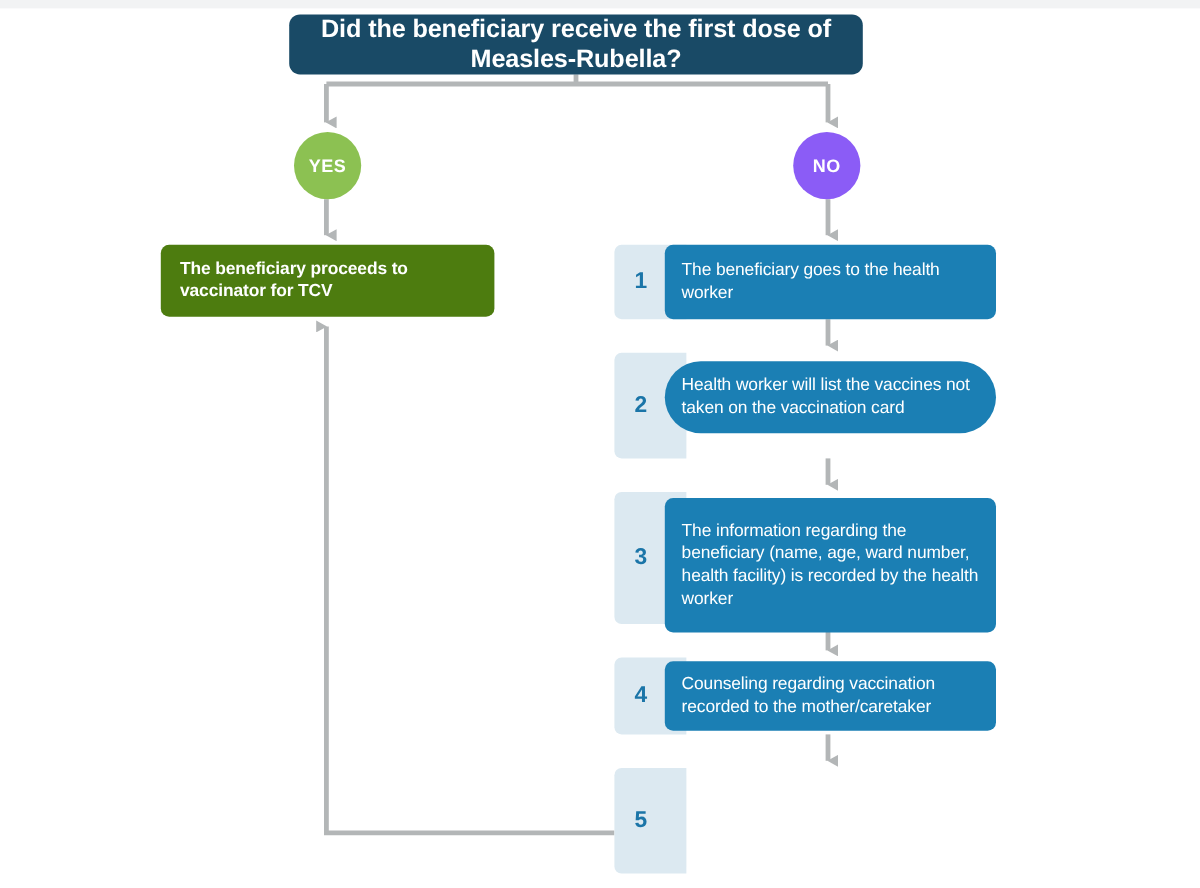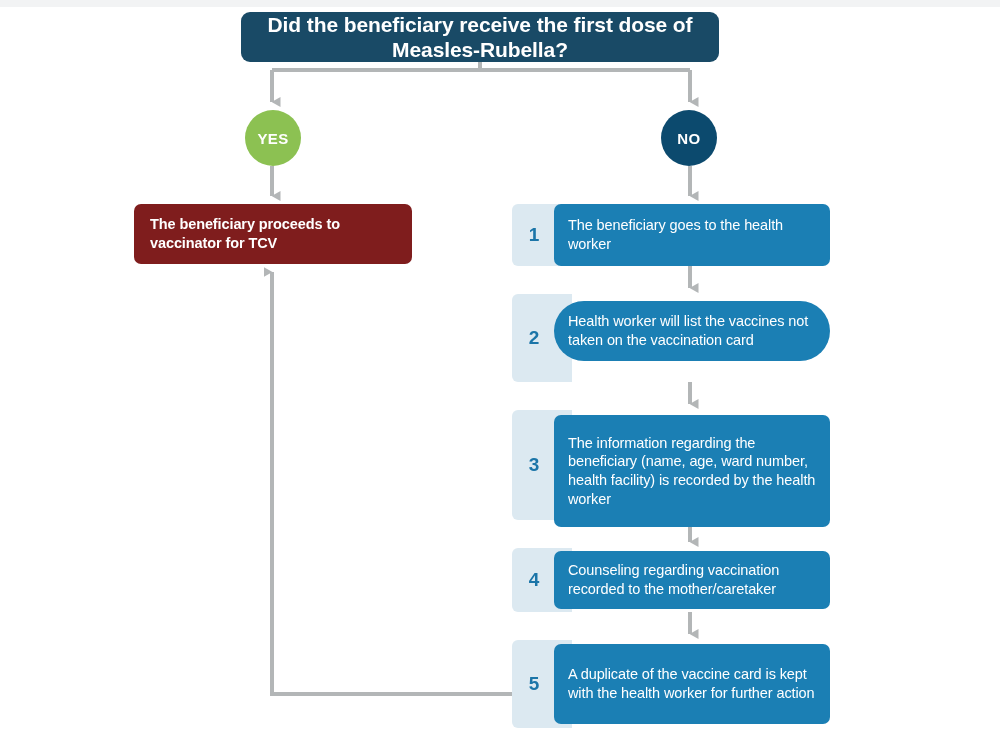--- a/index.html
+++ b/index.html
@@ -58,29 +58,29 @@
     font-weight: bold;
     letter-spacing: 0.4px;
     text-align: center;
   }
   .circle-yes {
     left: 245px; top: 110px;
     background: #8cc152;
   }
   .circle-no {
     left: 661px; top: 110px;
-    background: #0c4a6e;
+    background: #8b5cf6;
   }
 
   
   .card-plain {
     position: absolute;
     left: 134px; top: 204px;
     width: 278px; height: 60px;
-    background: #7f1d1d;
+    background: #4d7c0f;
     border-radius: 7px;
     box-sizing: border-box;
     padding: 0 16px;
     display: flex;
     align-items: center;
   }
   .card-plain .c-text {
     color: #ffffff;
     font-size: 14.5px;
     font-weight: bold;
@@ -225,18 +225,15 @@
     </div>
     <div class="body" style="height:58px; top:3px;">
       <span class="s-text">Counseling regarding vaccination recorded to the mother/caretaker</span>
     </div>
   </div>
 
   <div class="step" style="top:640px; height:88px;">
     <div class="badge" style="height:88px;">
       <span class="num">5</span>
     </div>
-    <div class="body" style="height:80px; top:4px;">
-      <span class="s-text">A duplicate of the vaccine card is kept with the health worker for further action</span>
-    </div>
   </div>
 
 </div>
 
 </body></html>

